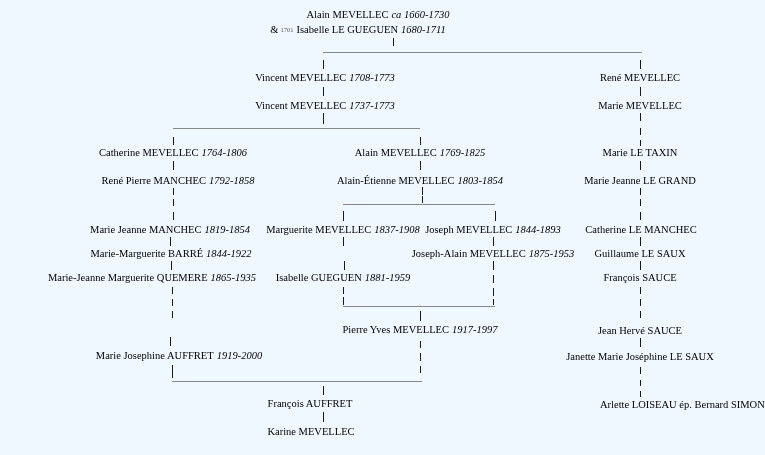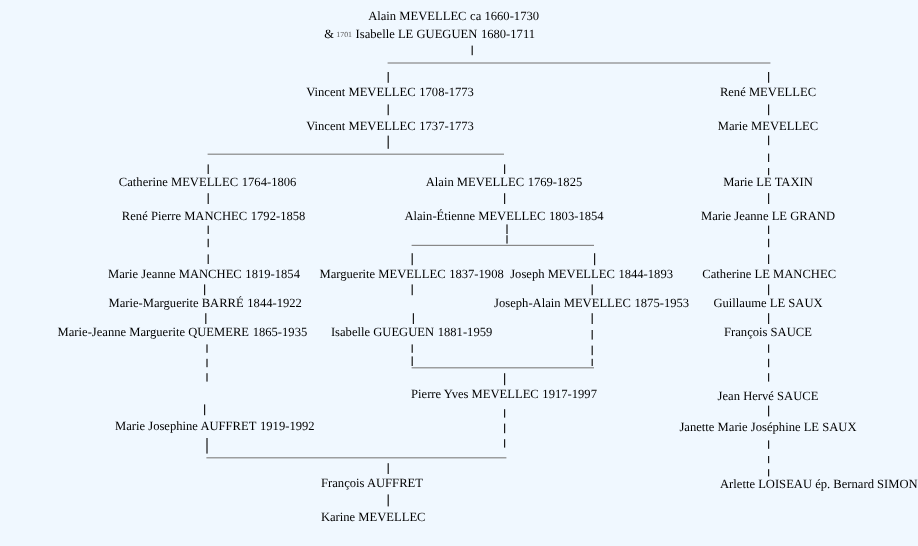--- a/index.html
+++ b/index.html
@@ -1,21 +1,21 @@
 <!DOCTYPE html>
 <html><head>
 <meta charset="utf-8">
 <style>
   html,body{margin:0;padding:0;}
   body{width:765px;height:455px;overflow:hidden;font-family:"Liberation Serif", serif;}
   .stage{position:relative;width:765px;height:455px;}
   .p{position:absolute;transform:translateX(-50%);white-space:nowrap;
      font-size:10.5px;line-height:11px;}
   .p.la{transform:none;}
-  .d{margin-left:3px;}
+  .d{font-style:italic;margin-left:3px;}
   .amp{margin-right:2px;}
   .yr{font-size:6.5px;color:#555;margin-right:3px;vertical-align:1px;letter-spacing:0;}
   .vt{position:absolute;width:1px;background:#1a1a1a;}
   .hl{position:absolute;height:1px;background:#888888;}
 </style>
 </head>
 <body style="background: rgb(240, 248, 255); color: rgb(0, 0, 0);">
 
 <div class="stage">
 
@@ -45,21 +45,21 @@
   <div class="p" style="left:493px;top:248px"><span class="n">Joseph-Alain MEVELLEC</span><span class="d">1875-1953</span></div>
   <div class="p" style="left:640px;top:248px"><span class="n">Guillaume LE SAUX</span></div>
 
   <div class="p" style="left:152px;top:272px"><span class="n">Marie-Jeanne Marguerite QUEMERE</span><span class="d">1865-1935</span></div>
   <div class="p" style="left:343px;top:272px"><span class="n">Isabelle GUEGUEN</span><span class="d">1881-1959</span></div>
   <div class="p" style="left:640px;top:272px"><span class="n">François SAUCE</span></div>
 
   <div class="p" style="left:420px;top:324px"><span class="n">Pierre Yves MEVELLEC</span><span class="d">1917-1997</span></div>
   <div class="p" style="left:640px;top:325px"><span class="n">Jean Hervé SAUCE</span></div>
 
-  <div class="p" style="left:179px;top:350px"><span class="n">Marie Josephine AUFFRET</span><span class="d">1919-1992</span></div>
+  <div class="p" style="left:179px;top:350px"><span class="n">Marie Josephine AUFFRET</span><span class="d">1919-2000</span></div>
   <div class="p" style="left:640px;top:351px"><span class="n">Janette Marie Joséphine LE SAUX</span></div>
 
   <div class="p" style="left:310px;top:398px"><span class="n">François AUFFRET</span></div>
   <div class="p la" style="left:600px;top:399px"><span class="n">Arlette LOISEAU ép. Bernard SIMON</span></div>
 
   <div class="p" style="left:311px;top:426px"><span class="n">Karine MEVELLEC</span></div>
 
   <div id="connectors">
       <div class="vt" style="left: 393px; top: 38px; height: 8px; background: rgb(26, 26, 26);"></div>
       <div class="vt" style="left: 323px; top: 60px; height: 9px; background: rgb(26, 26, 26);"></div>

